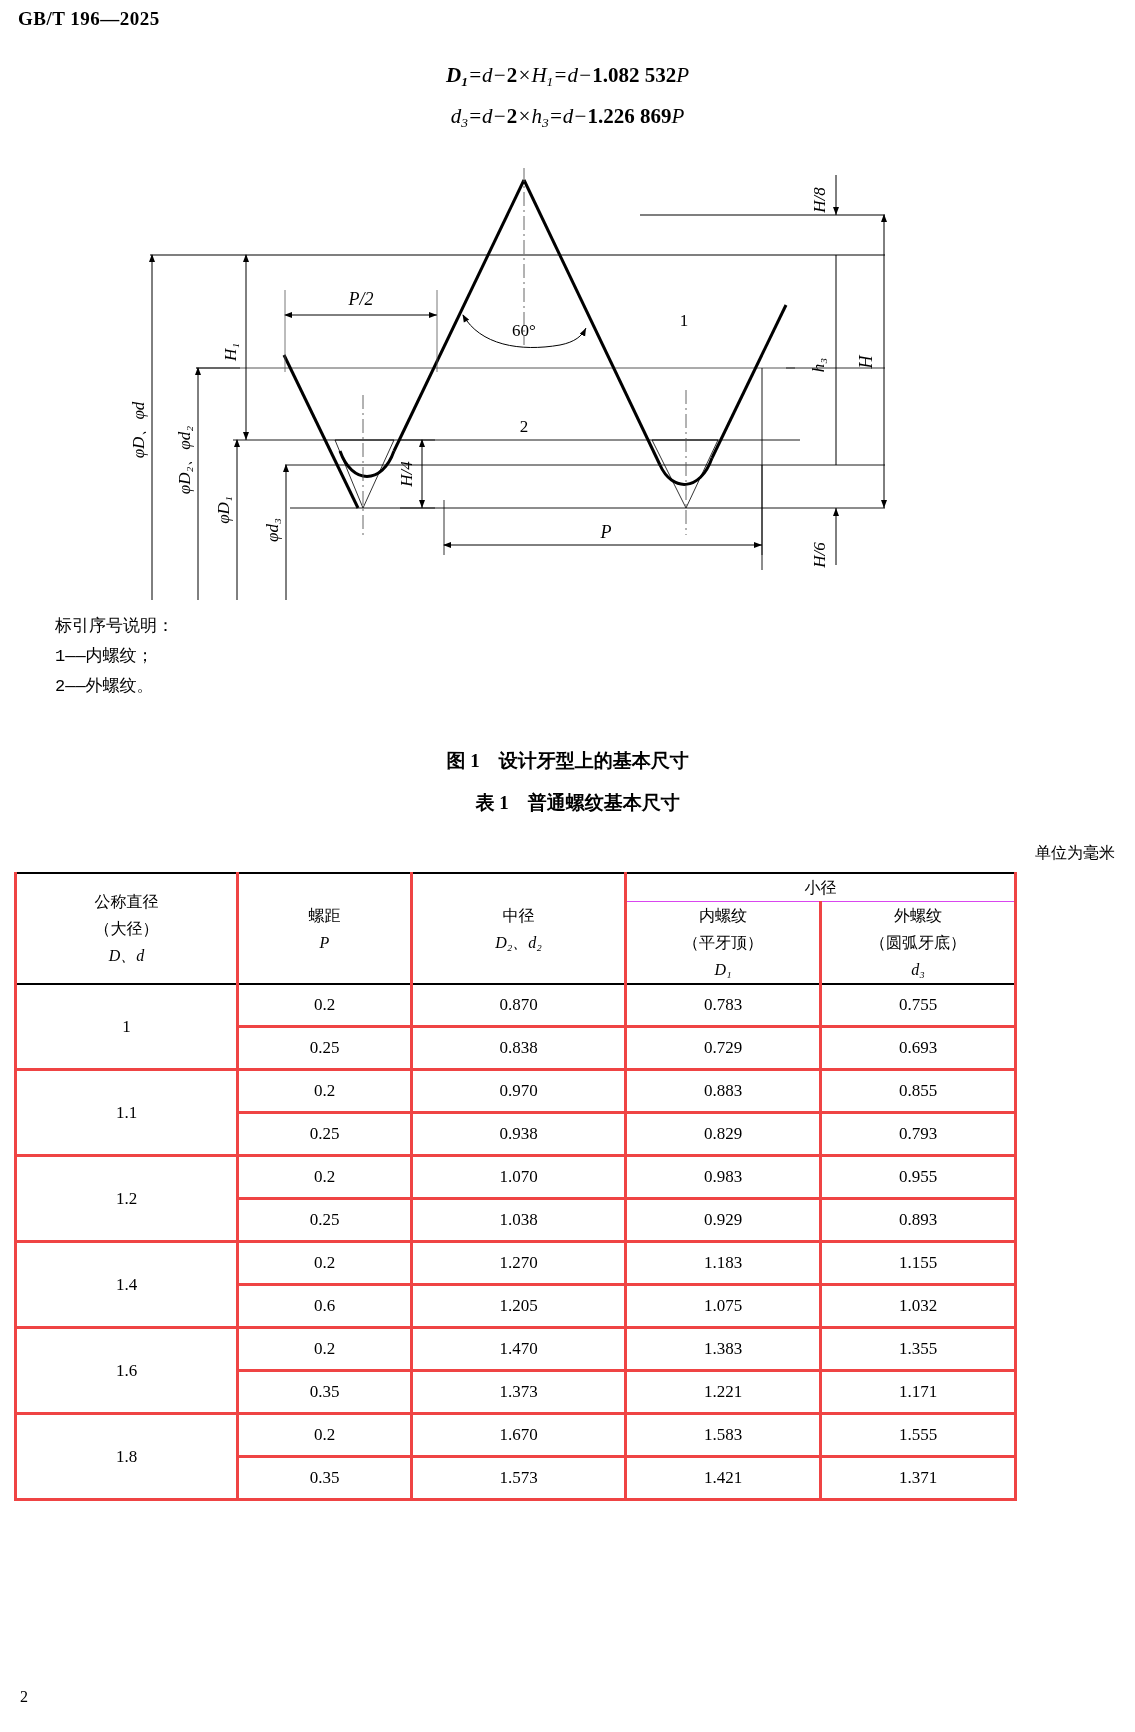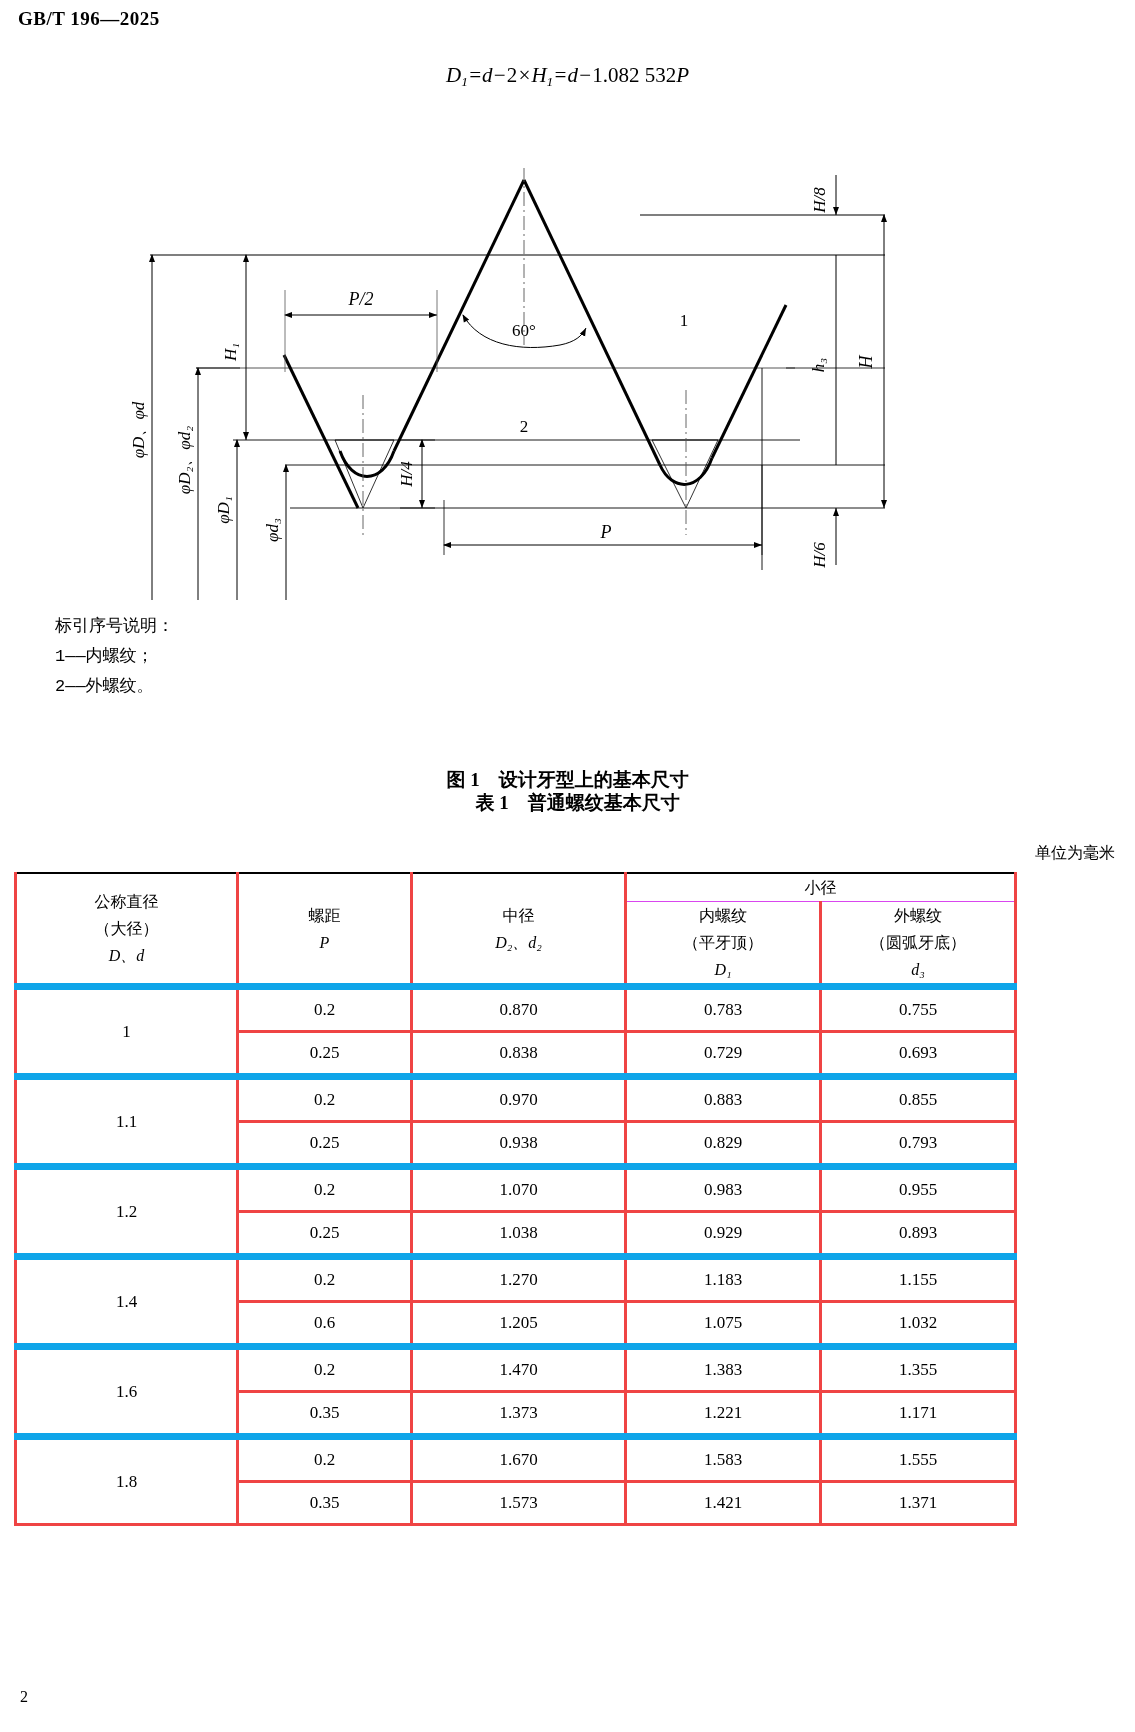--- a/index.html
+++ b/index.html
@@ -31,21 +31,21 @@
     top: 58px;
     text-align: center;
   }
   .formula {
     font-family: "Liberation Serif", serif;
     font-size: 21px;
     font-style: italic;
     line-height: 34px;
     white-space: nowrap;
   }
-  .formula .up { font-style: normal; }
+  .formula .up { font-style: normal; font-weight: bold; }
   .formula sub {
     font-size: 0.64em;
     font-style: italic;
     vertical-align: -0.32em;
   }
 
   
   .figure-wrap {
     position: absolute;
     left: 0;
@@ -69,21 +69,21 @@
 
   
   .caption {
     position: absolute;
     left: 0; right: 0;
     text-align: center;
     font-weight: bold;
     font-size: 19px;
     font-family: "Liberation Serif", "DejaVu Serif", serif;
   }
-  .fig-caption   { top: 767px; }
+  .fig-caption   { top: 748px; }
   .table-caption { top: 790px; margin-left: 20px; }
 
   .unit-note {
     position: absolute;
     right: 20px;
     top: 843px;
     font-size: 16px;
     font-family: "Liberation Serif", "DejaVu Serif", serif;
   }
 
@@ -117,21 +117,21 @@
     border-top: 1px solid #5a5a5a;
   }
   table.dims thead th.grouphead {
     border-bottom: 1px solid #d946ef;
   }
   table.dims tbody td {
     height: 40px;
     font-size: 17px;
     font-family: "Liberation Serif", serif;
   }
-  table.dims tbody tr.group-start td { border-top: 7px solid #0ea5e9; }
+  table.dims tbody tr.group-start td { border-top: 1px solid #0ea5e9; }
   table.dims td.diam {
     font-size: 17px;
   }
   .hdr-line { display: block; line-height: 27px; }
   .hdr-line.ital { font-style: italic; font-family: "Liberation Serif", serif; }
 
   
   .page-number {
     position: absolute;
     left: 20px;
@@ -141,20 +141,23 @@
   }
 </style>
 </head>
 <body>
 
 <div class="page-header">GB/T 196—2025</div>
 
 <div class="formula-block">
   <div class="formula">
     <span class="up"><i>D</i><sub>1</sub></span>=<i>d</i>−<span class="up">2</span>×<i>H</i><sub>1</sub>=<i>d</i>−<span class="up">1.082&nbsp;532</span><i>P</i>
+  </div>
+  <div class="formula">
+    <i>d</i><sub>3</sub>=<i>d</i>−<span class="up">2</span>×<i>h</i><sub>3</sub>=<i>d</i>−<span class="up">1.226&nbsp;869</span><i>P</i>
   </div>
 </div>
 
 <div class="figure-wrap">
 <svg width="1135" height="470" viewBox="0 0 1135 470" xmlns="http://www.w3.org/2000/svg">
   <defs>
     <marker id="arr" markerWidth="9" markerHeight="9" refX="8" refY="3" orient="auto" markerUnits="strokeWidth">
       <path d="M0,0 L8,3 L0,6 z" fill="#000"></path>
     </marker>
     <marker id="arrS" markerWidth="9" markerHeight="9" refX="1" refY="3" orient="auto" markerUnits="strokeWidth">

